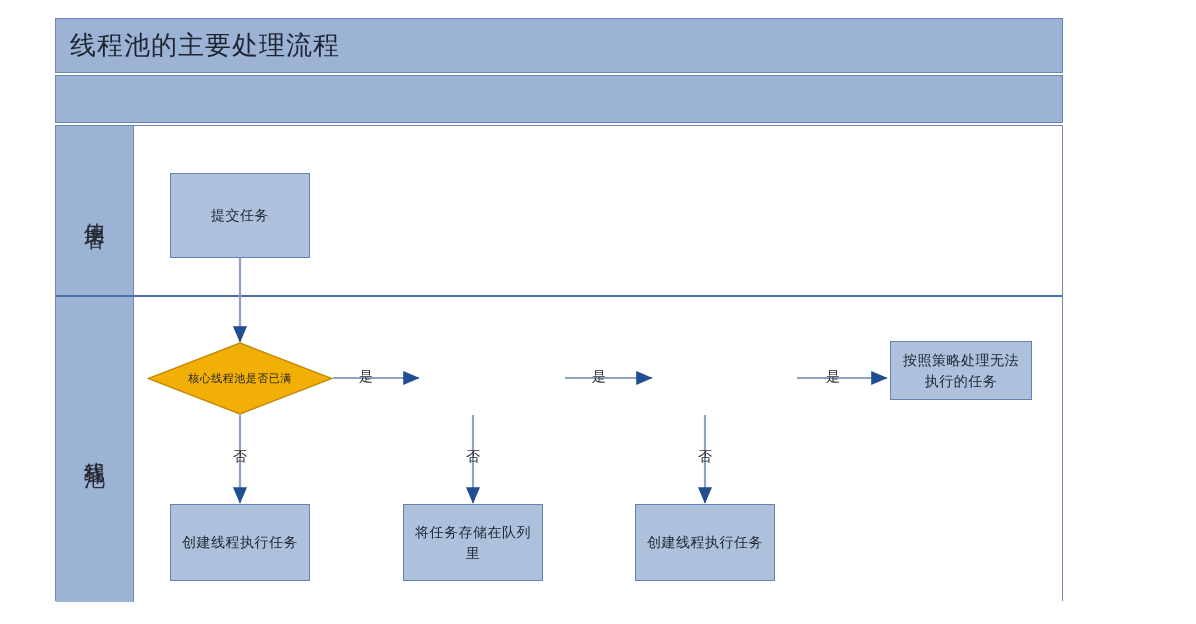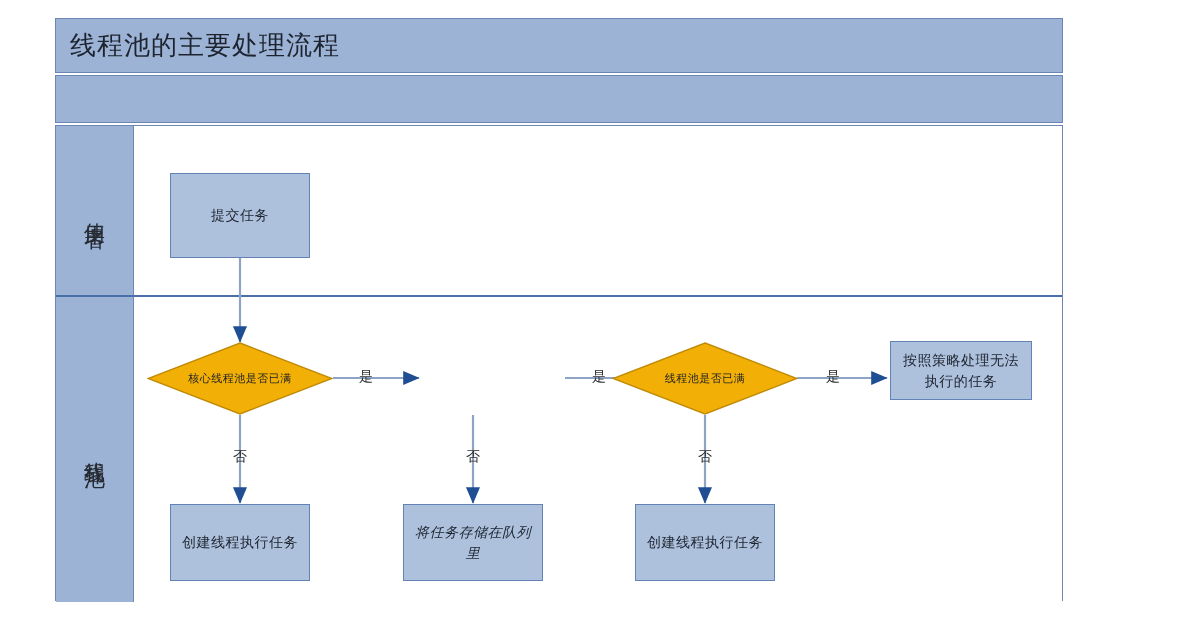--- a/index.html
+++ b/index.html
@@ -244,36 +244,30 @@
     </div>
 
     <div class="decision" style="left:92px; top:324px; width:186px; height:73px;">
       <svg class="dia-shape" viewBox="0 0 186 73" preserveAspectRatio="none">
         <polygon points="93,1 185,36.5 93,72 1,36.5" fill="#f2b007" stroke="#c08a05" stroke-width="1.4"></polygon>
       </svg>
       <div class="dia-text">核心线程池是否已满</div>
     </div>
 
 
-    <div class="decision" style="left:557px; top:324px; width:186px; height:73px;">
-      <svg class="dia-shape" viewBox="0 0 186 73" preserveAspectRatio="none">
-        <polygon points="93,1 185,36.5 93,72 1,36.5" fill="#f2b007" stroke="#c08a05" stroke-width="1.4"></polygon>
-      </svg>
-      <div class="dia-text">线程池是否已满</div>
-    </div>
 
     <div class="proc-box" style="left:835px; top:323px; width:142px; height:59px;">
       <span>按照策略处理无法执行的任务</span>
     </div>
 
     <div class="proc-box" style="left:115px; top:486px; width:140px; height:77px;">
       <span>创建线程执行任务</span>
     </div>
 
-    <div class="proc-box" style="left:348px; top:486px; width:140px; height:77px;font-style:italic;">
+    <div class="proc-box" style="left:348px; top:486px; width:140px; height:77px;">
       <span>将任务存储在队列里</span>
     </div>
 
     <div class="proc-box" style="left:580px; top:486px; width:140px; height:77px;">
       <span>创建线程执行任务</span>
     </div>
 
     <div class="edge-label" style="left:300px; top:350px; width:22px;">是</div>
     <div class="edge-label" style="left:533px; top:350px; width:22px;">是</div>
     <div class="edge-label" style="left:767px; top:350px; width:22px;">是</div>

